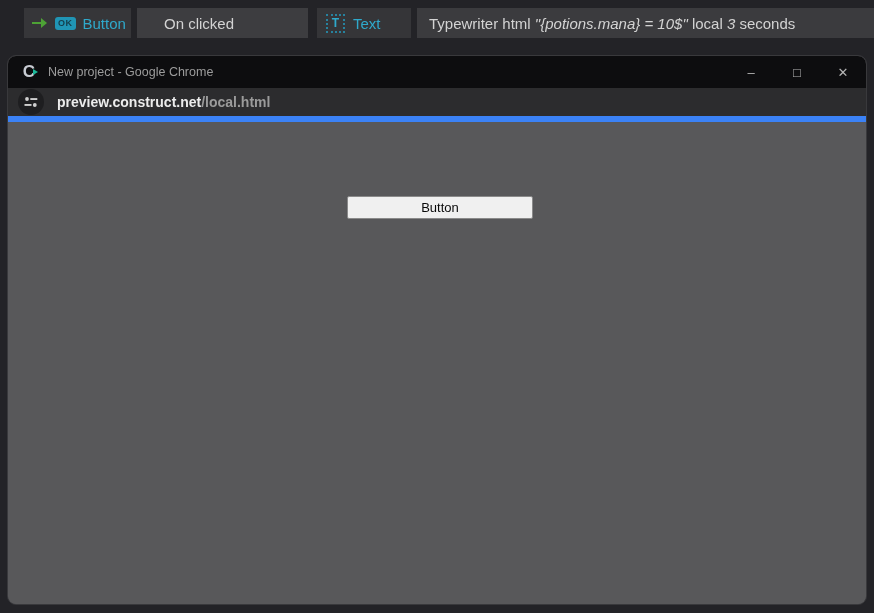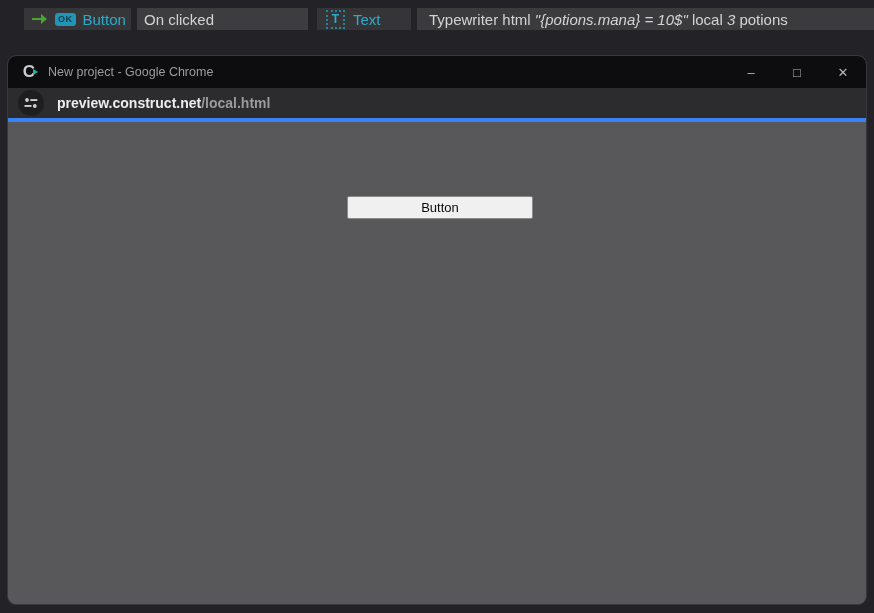--- a/index.html
+++ b/index.html
@@ -6,26 +6,26 @@
   html,body { width:874px; height:613px; }
   body {
     position:relative;
     background:#232327;
     font-family:"Liberation Sans", sans-serif;
     overflow:hidden;
   }
 
   
   .event-row {
-    position:absolute; top:8px; left:0; right:0; height:22px;
+    position:absolute; top:8px; left:0; right:0; height:30px;
     display:flex; align-items:stretch;justify-content:center;
   }
   .blk { display:flex; align-items:center; }
   .cond-obj  { margin-left:24px; width:107px; background:#363639; padding-left:8px; gap:7px; }
-  .cond-text { margin-left:6px;  width:171px; background:#3d3d40; padding-left:7px; }
+  .cond-text { margin-left:6px;  width:171px; background:#3d3d40; padding-left:27px; }
   .act-obj   { margin-left:9px;  width:94px;  background:#353538; padding-left:9px; gap:8px; }
   .act-text  { margin-left:6px;  flex:1;      background:#3b3b3e; padding-left:12px; }
 
   .cond-label, .act-label { color:#2fa9cb; font-size:15px; }
   .plain-text { color:#d3d3d3; font-size:15px; white-space:pre; }
   .it { font-style:italic; }
 
   .ok-badge {
     background:#2095b5; color:#143e4c;
     font-size:9px; font-weight:bold; letter-spacing:0.5px;
@@ -59,21 +59,21 @@
     border-top:3px solid transparent; border-bottom:3px solid transparent;
     border-left:5px solid #1db99b;
   }
   .window-title { color:#9c9c9c; font-size:12.5px;text-align:center; }
   .win-controls { margin-left:auto; display:flex; height:100%; }
   .win-btn {
     width:46px; height:100%; display:flex; align-items:center; justify-content:center;
     color:#b5b5b5; font-size:13px; cursor:default;
   }
   .addressbar {
-    height:34px; background:#2c2c2e; border-bottom:4px solid #3b82f6;
+    height:34px; background:#2c2c2e; border-bottom:6px solid #3b82f6;
     display:flex; align-items:center; padding:0 8px;
   }
   .tune-btn {
     width:26px; height:26px; border-radius:50%; background:#1e1e20;
     display:flex; align-items:center; justify-content:center; margin-left:2px;
   }
   .url { margin-left:13px; font-size:14px; font-weight:600; white-space:pre; }
   .url .domain { color:#ececec; }
   .url .path { color:#9b9b9b; }
 
@@ -106,21 +106,21 @@
   <div class="blk cond-text">
     <span class="plain-text">On clicked</span>
   </div>
 
   <div class="blk act-obj">
     <span class="t-icon">T</span>
     <span class="act-label">Text</span>
   </div>
 
   <div class="blk act-text">
-    <span class="plain-text"><span>Typewriter html </span><span class="it">"{potions.mana} = 10$"</span><span> local </span><span class="it">3</span><span> potions</span></span>
+    <span class="plain-text"><span>Typewriter html </span><span class="it">"{potions.mana} = 10$"</span><span> local </span><span class="it">3</span><span> seconds</span></span>
   </div>
 </div>
 
 <div class="chrome-window">
 
   <div class="titlebar">
     <span class="c3-logo">
       <span class="c-letter">C</span>
         <span class="play-mark"></span>
     </span>

